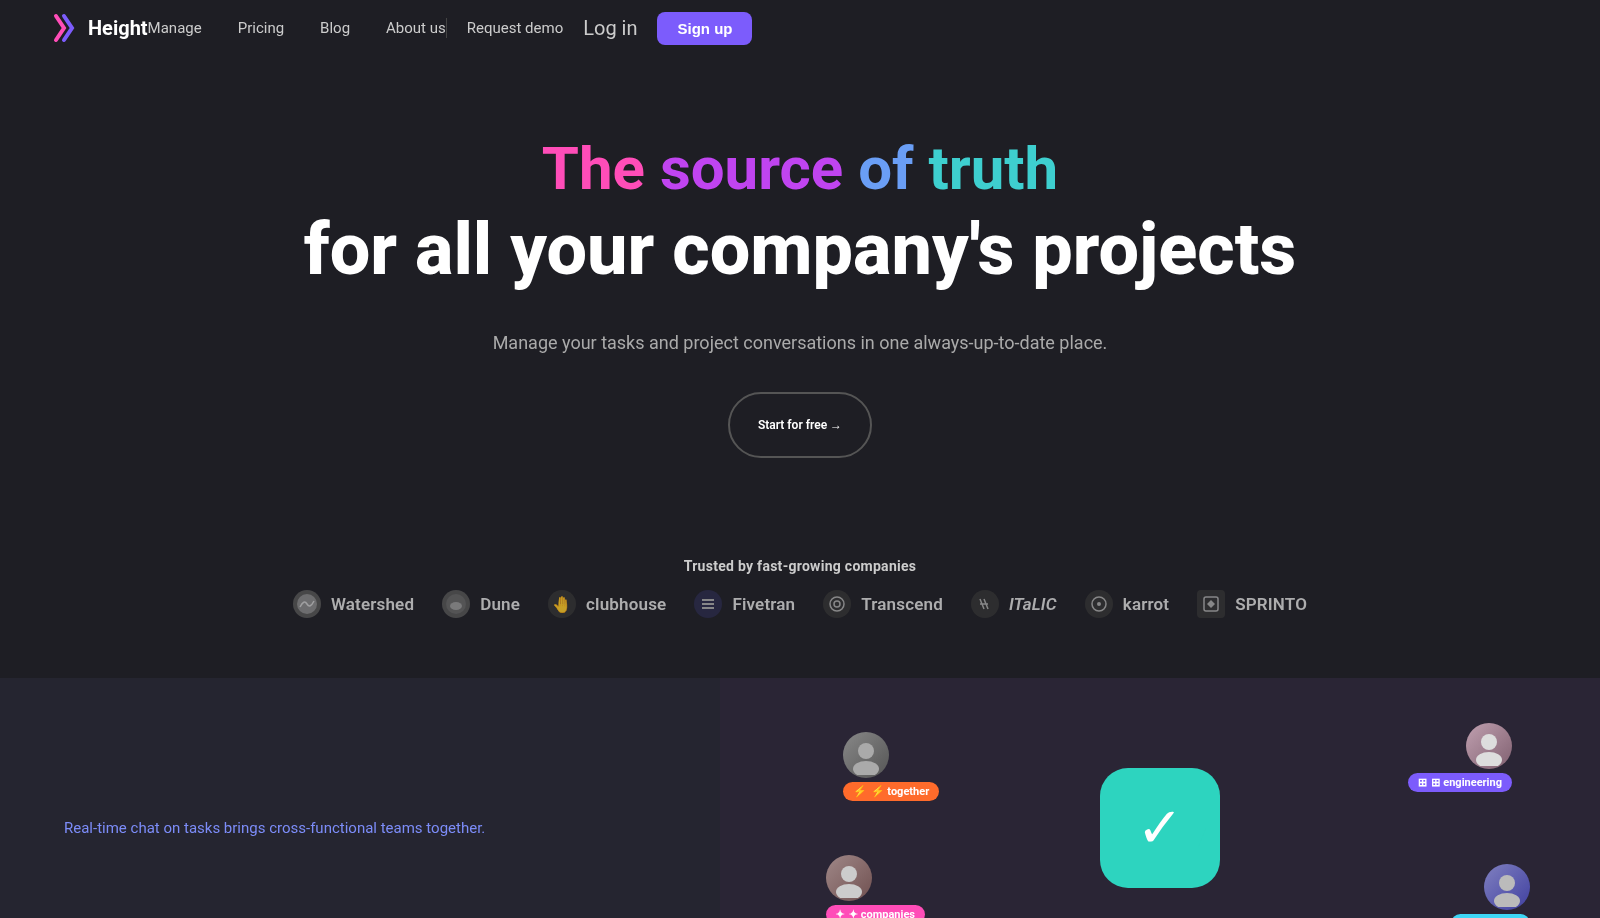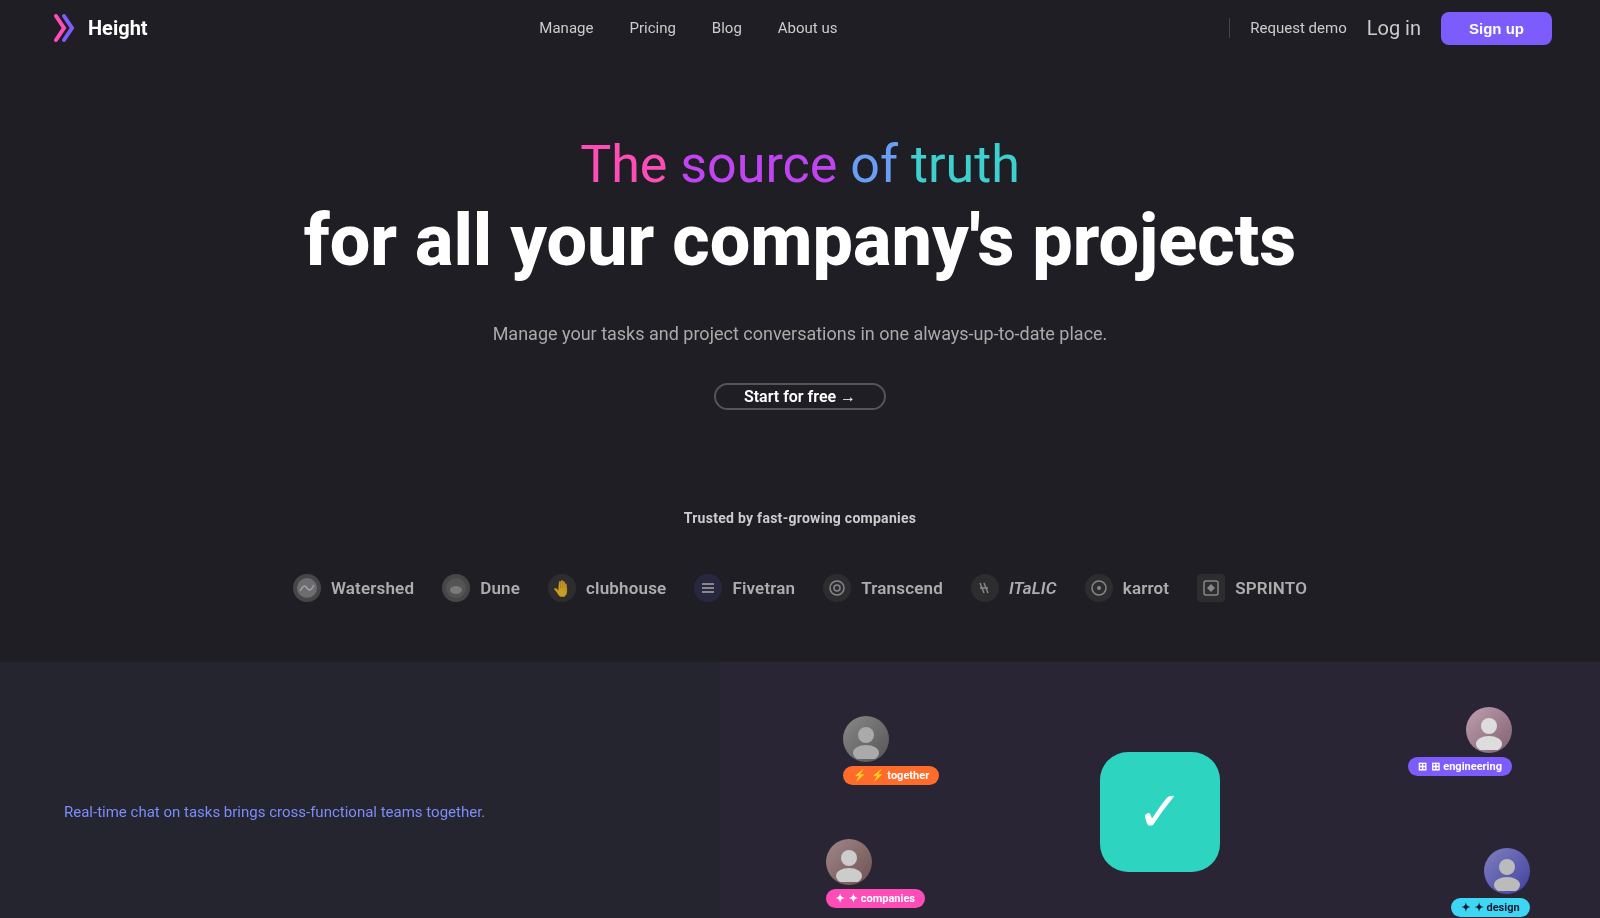--- a/index.html
+++ b/index.html
@@ -10,21 +10,21 @@
       color: #fff;
       width: 1600px;
       min-height: 918px;
       overflow-x: hidden;
     }
 
     
     nav {
       display: flex;
       align-items: center;
-      justify-content: space-between;
+      justify-content: flex-start;
       padding: 0 48px;
       height: 56px;
       background: #1e1e24;
       position: relative;
       z-index: 10;
     }
 
     .nav-logo {
       display: flex;
       align-items: center;
@@ -80,36 +80,36 @@
       font-size: 20px;
       cursor: pointer;
       text-decoration: none;
     }
 
     .btn-signup {
       background: #7c5cfc;
       color: #fff;
       border: none;
       border-radius: 8px;
-      padding: 8px 28px;
+      padding: 8px 20px;
       font-size: 15px;
       font-weight: 600;
       cursor: pointer;
     }
 
     
     .hero {
       text-align: center;
       padding: 80px 48px 60px;
       background: #1e1e24;
     }
 
     .hero-title-gradient {
-      font-size: 52px;
-      font-weight: 400;
+      font-size: 60px;
+      font-weight: 700;
       line-height: 1.1;
       margin-bottom: 8px;
     }
 
     .word-the { color: #ff4db8; }
     .word-source { color: #c044f0; }
     .word-of { color: #6a9ef5; }
     .word-truth { color: #3ecfcf; }
 
     .hero-title-white {
@@ -128,39 +128,39 @@
     }
 
     .btn-start {
       display: inline-flex;
       align-items: center;
       gap: 8px;
       background: transparent;
       color: #fff;
       border: 2px solid #555;
       border-radius: 50px;
-      padding: 2px 28px;
-      font-size: 16px;
+      padding: 24px 28px;
+      font-size: 12px;
       font-weight: 600;
       cursor: pointer;
       text-decoration: none;
     }
 
     
     .trusted-section {
       background: #1e1e24;
       padding: 40px 48px 60px;
       text-align: center;
     }
 
     .trusted-label {
       font-size: 14px;
       font-weight: 700;
       color: #ccc;
-      margin-bottom: 48px;
+      margin-bottom: 16px;
       letter-spacing: 0.02em;
     }
 
     .trusted-logos {
       display: flex;
       align-items: center;
       justify-content: center;
       gap: 28px;
       flex-wrap: wrap;
     }

